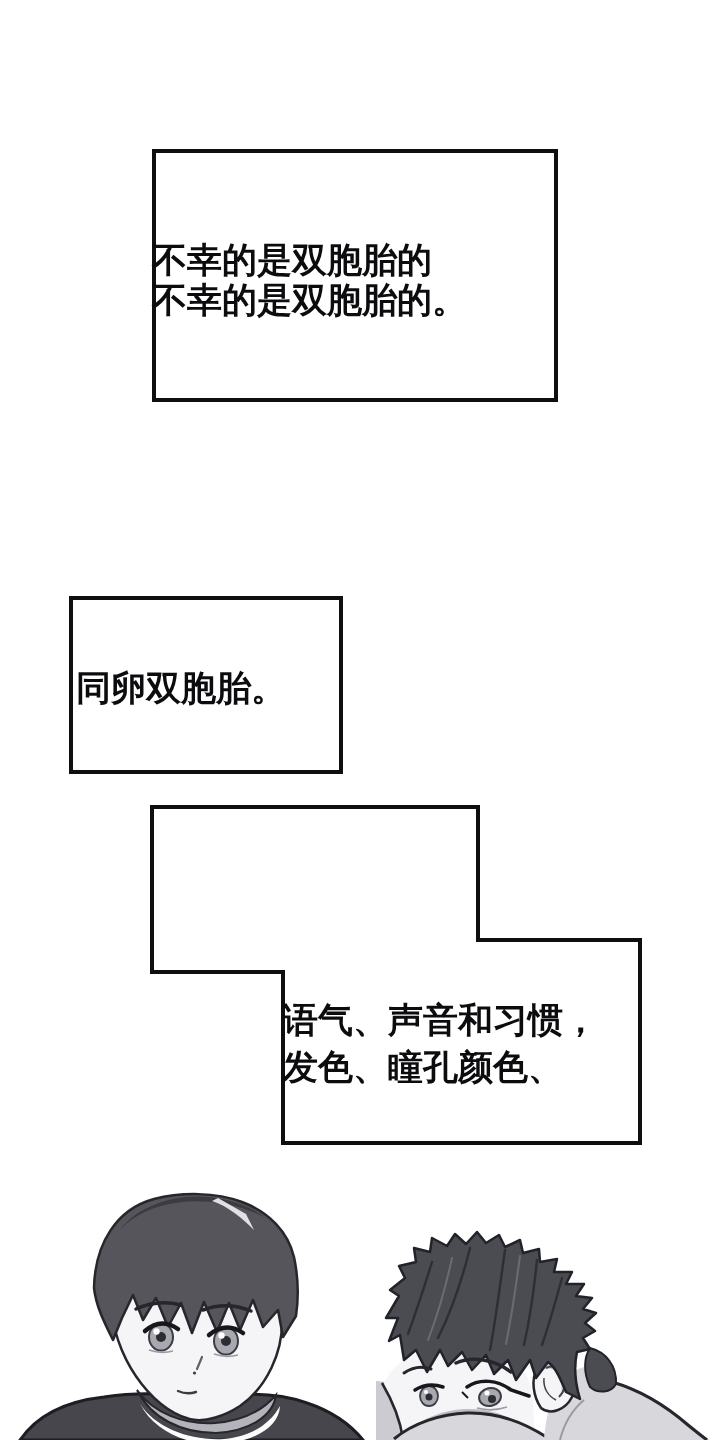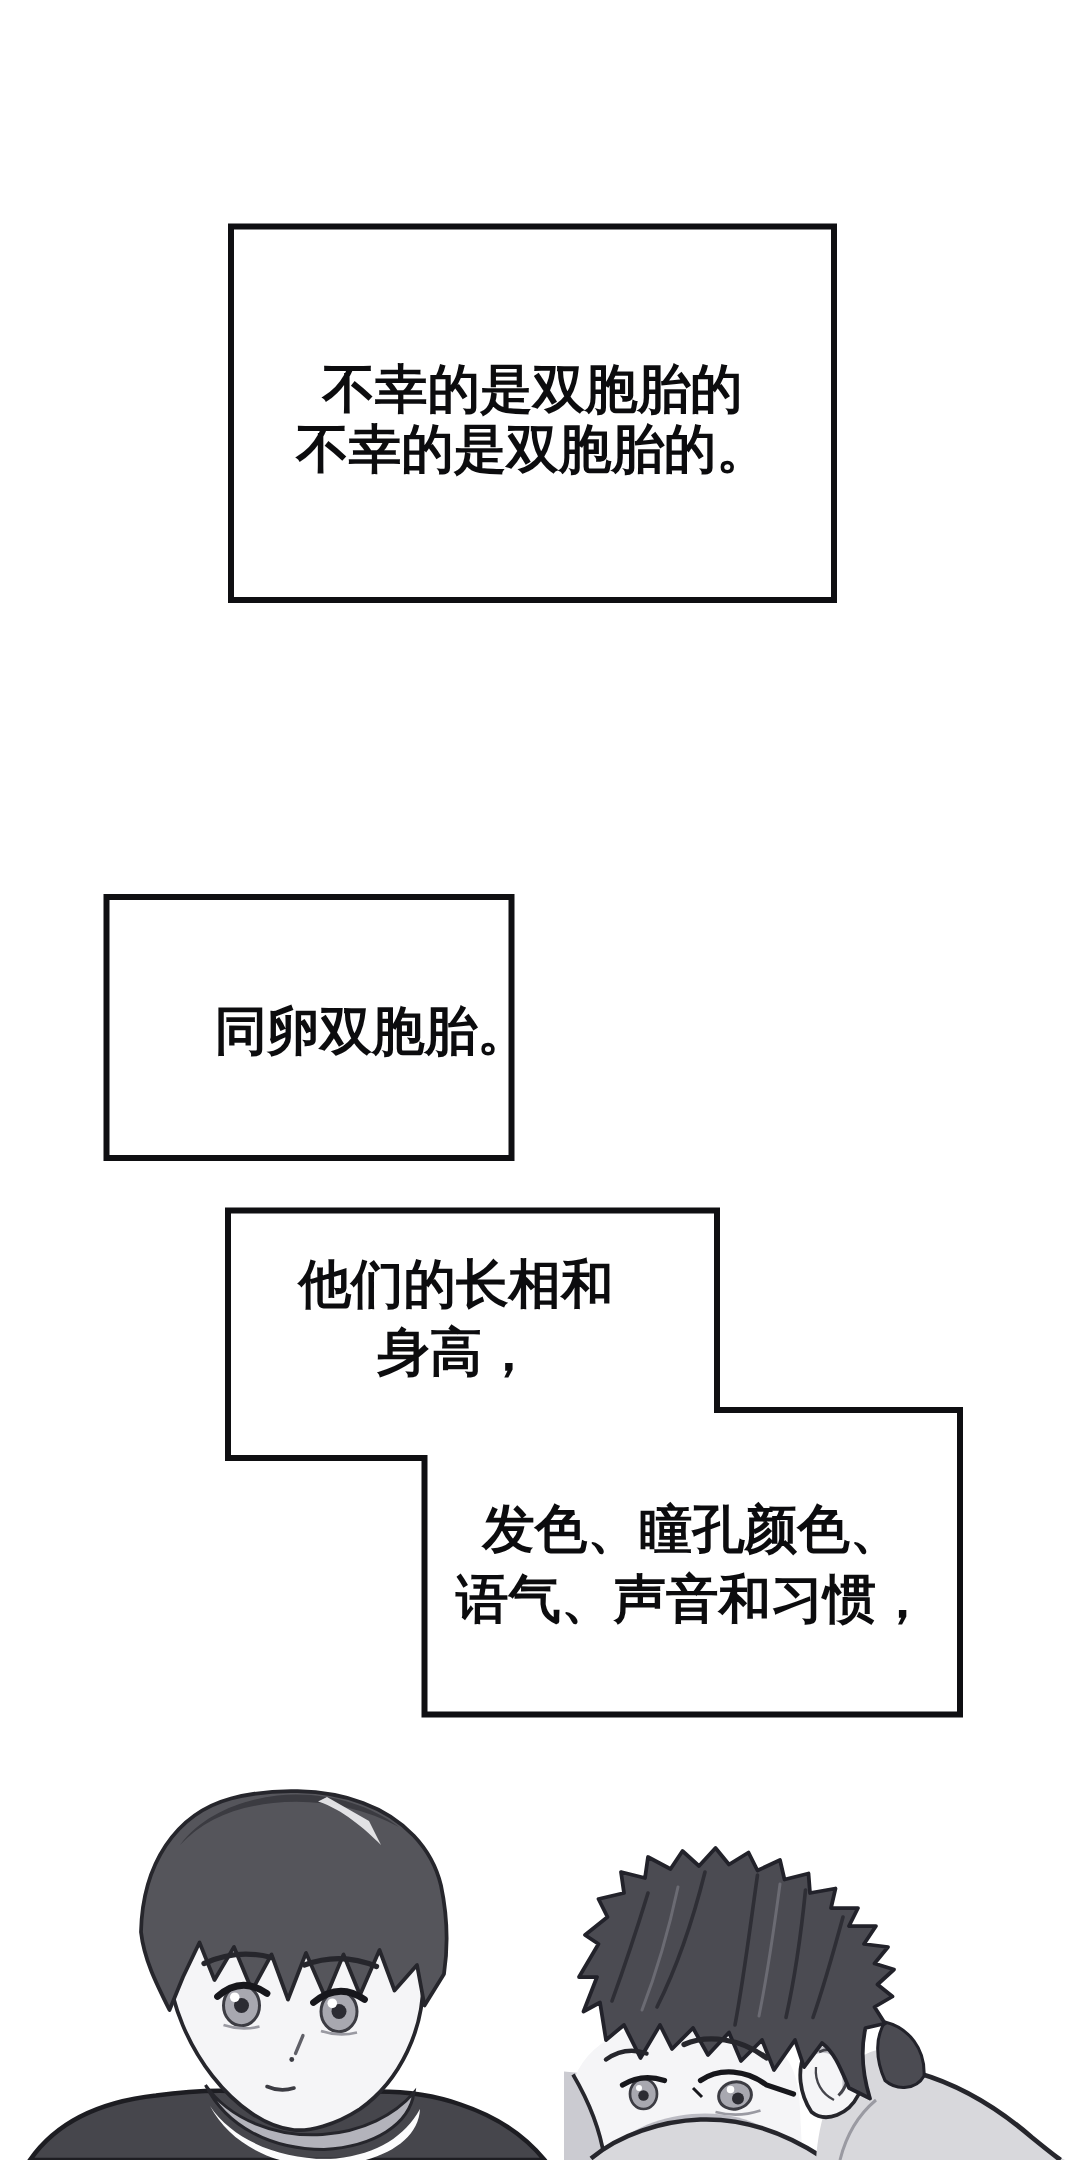--- a/index.html
+++ b/index.html
@@ -13,29 +13,29 @@
   .panel{
     position:absolute;
     background:#ffffff;
     border:4px solid var(--line,#0f0f12);
     box-sizing:border-box;
   }
   .caption{
     position:absolute;
     font-weight:700;
     color:var(--ink,#0c0c0e);
-    text-align:center;
+    text-align:left;
     font-size:35px;
     line-height:44px;
     letter-spacing:0px;
     white-space:nowrap;
   }
   .caption div{white-space:nowrap;}
   #cap1{left:152px;top:240px;width:406px;line-height:40px;}
-  #cap2{left:69px;top:666px;width:314px;padding-left:22px;}
+  #cap2{left:54px;top:666px;width:314px;padding-left:22px;}
   #cap3{left:141px;top:834px;width:326px;line-height:45px;}
   #cap4{left:283px;top:996px;width:357px;line-height:47px;}
   #panel3-svg{position:absolute;left:140px;top:795px;}
   #figures{position:absolute;left:0;top:1180px;}
   
   .hairL{fill:var(--hairL,#55555b);}
   .hairR{fill:var(--hairR,#4b4b52);}
   .skin{fill:var(--skin,#f5f5f7);}
   .shirtL{fill:var(--shirtL,#46464c);}
   .shirtR{fill:var(--shirtR,#d8d8dc);}
@@ -55,27 +55,23 @@
   </div>
 
   <div class="panel" style="left:69px;top:596px;width:274px;height:178px;"></div>
   <div class="caption" id="cap2">
     <div>同卵双胞胎。</div>
   </div>
 
   <svg id="panel3-svg" width="510" height="360" viewBox="140 795 510 360" aria-hidden="true">
     <polygon points="152,807 478,807 478,940 640,940 640,1143 283,1143 283,972 152,972" fill="#ffffff" stroke="#0f0f12" stroke-width="4" stroke-linejoin="miter"></polygon>
   </svg>
-  <div class="caption" id="cap3">
-    <div>他们的长相和</div>
-    <div>身高，</div>
-  </div>
   <div class="caption" id="cap4">
+    <div>语气、声音和习惯，</div>
     <div>发色、瞳孔颜色、</div>
-    <div>语气、声音和习惯，</div>
   </div>
 
   <svg id="figures" width="720" height="260" viewBox="0 1180 720 260" aria-hidden="true">
 
     <g>
 
       <path class="shirtL" d="M 20,1440 C 38,1414 68,1401 104,1397 C 132,1393 152,1393 170,1395 L 235,1395
                C 262,1393 287,1396 307,1403 C 331,1411 350,1424 363,1440 Z" stroke="#1d1d22" stroke-width="3"></path>
 
       <path d="M 140,1404 C 156,1428 190,1441 224,1439 C 252,1436 270,1424 280,1406

